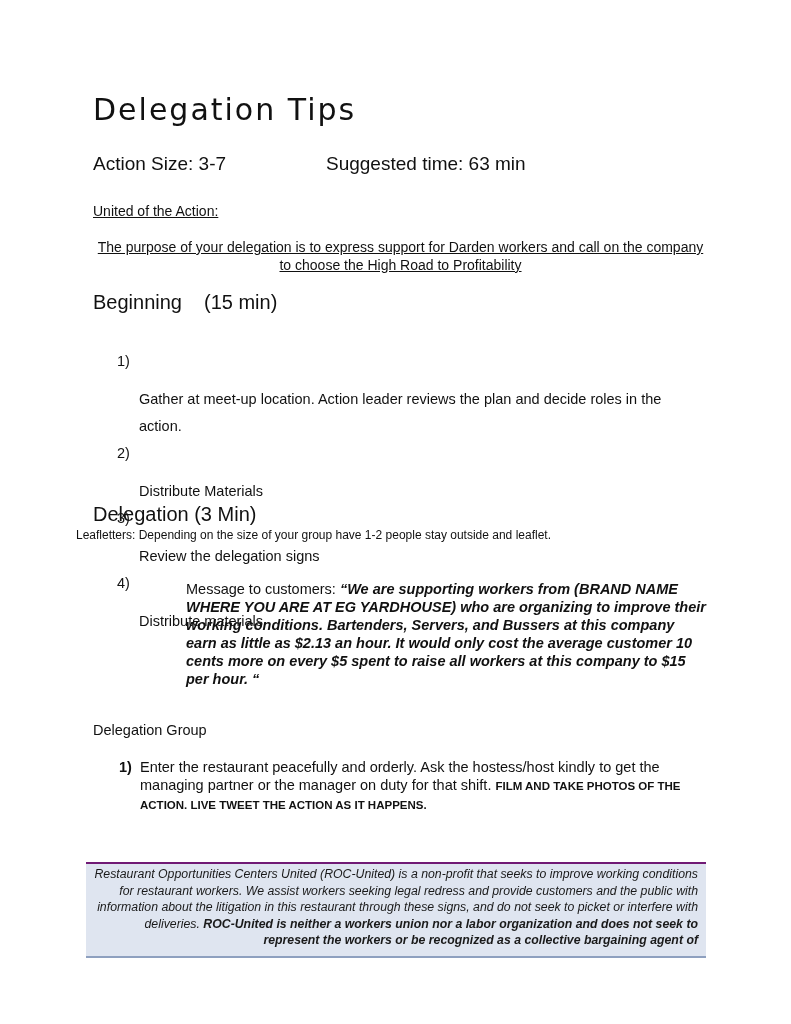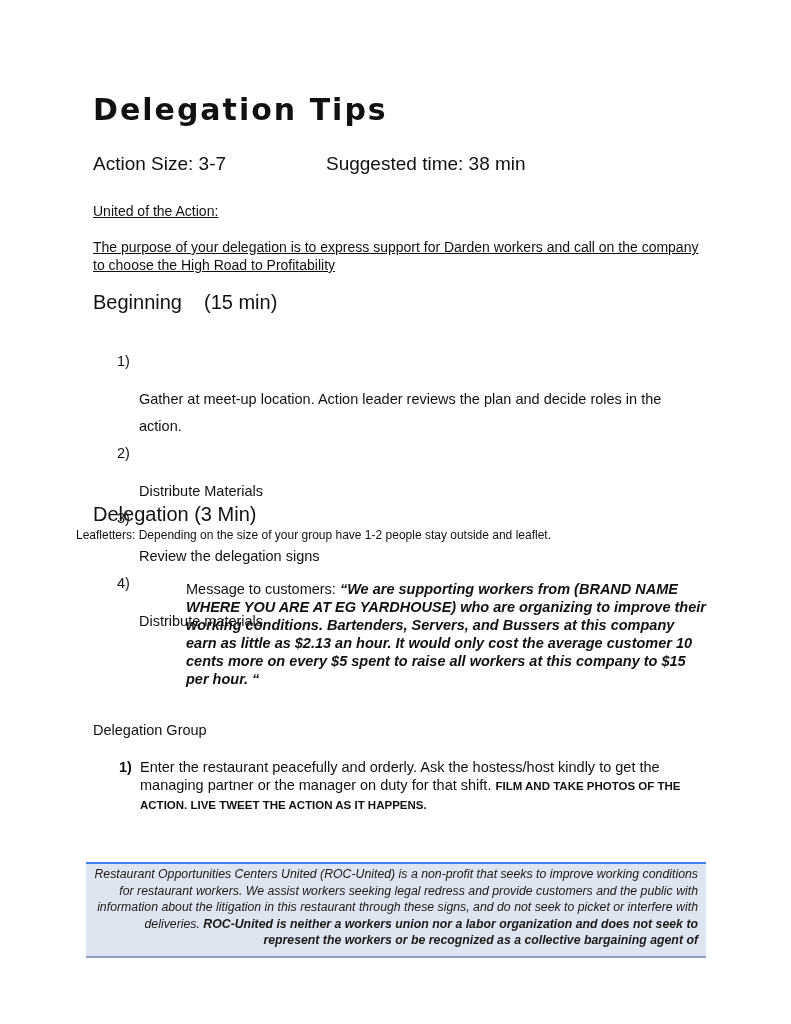--- a/index.html
+++ b/index.html
@@ -4,29 +4,30 @@
   <style>
     html, body { margin: 0; padding: 0; background: #ffffff; }
     body {
       width: 791px; height: 1024px; position: relative; overflow: hidden;
       font-family: "Liberation Sans", sans-serif; color: #111111;
     }
     .abs { position: absolute; }
     .title {
       left: 93px; top: 92px;
       font-family: "DejaVu Sans", sans-serif;
-      font-weight: bold; font-size: 30px; letter-spacing: 2px; color: #111;
+      font-weight: normal; font-size: 30px; letter-spacing: 2px; color: #111;
     }
     .meta { top: 153px; font-size: 19px; }
     .meta-size { left: 93px; }
     .meta-time { left: 326px; }
     .purpose-label { left: 93px; top: 203px; font-size: 14px; text-decoration: underline; }
     .purpose-text {
       left: 93px; top: 238px; width: 615px; font-size: 14px; line-height: 18px;
       text-decoration: underline;
+      text-align: center;
     }
     .h2 { font-size: 20px; color: #111; }
     .beginning { left: 93px; top: 291px; }
     .beginning .sp { display: inline-block; width: 22px; }
     ol.steps {
       position: absolute; left: 117px; top: 348px; margin: 0; padding: 0; list-style: none;
       width: 580px; font-size: 14.5px;
     }
     ol.steps li { display: flex; line-height: 27px; }
     ol.steps .num { width: 22px; flex: none; }
@@ -38,34 +39,34 @@
     }
     .message .quote { font-weight: bold; font-style: italic; }
     .group-label { left: 93px; top: 722px; font-size: 14.5px; }
     .group-list {
       left: 119px; top: 758px; width: 570px; font-size: 14.5px; line-height: 18px; display: flex;
     }
     .group-list .num { width: 21px; flex: none; font-weight: bold; }
     .group-list .caps { font-weight: bold; font-size: 11.5px; }
     .footer {
       left: 86px; top: 862px; width: 620px; height: 96px;
-      background: #dfe5f0; border-top: 2px solid #3b82f6; border-bottom: 2px solid #8ea0bf;
+      background: #dfe5f0; border-top: 2px solid #701a75; border-bottom: 2px solid #8ea0bf;
       box-sizing: border-box; padding: 2px 8px 0 8px;
       font-size: 12.3px; line-height: 16.5px; font-style: italic; text-align: right; color: #1a1a1a;
     }
     .footer .bold { font-weight: bold; }
     .footer .last { display: block; margin-top: 3px; font-weight: bold; }
   </style>
 </head>
 <body>
 
 <div class="abs title">Delegation Tips</div>
 
 <div class="abs meta meta-size">Action Size: 3-7</div>
-<div class="abs meta meta-time">Suggested time:  38 min</div>
+<div class="abs meta meta-time">Suggested time:  63 min</div>
 
 <div class="abs purpose-label">United of the Action:</div>
 <div class="abs purpose-text">The purpose of your delegation is to express support for Darden workers and call on the company to choose the High Road to Profitability</div>
 
 <div class="abs h2 beginning">
   <span>Beginning</span><span class="sp"></span><span>(15 min)</span>
 </div>
 
 <ol class="steps">
   <li>

